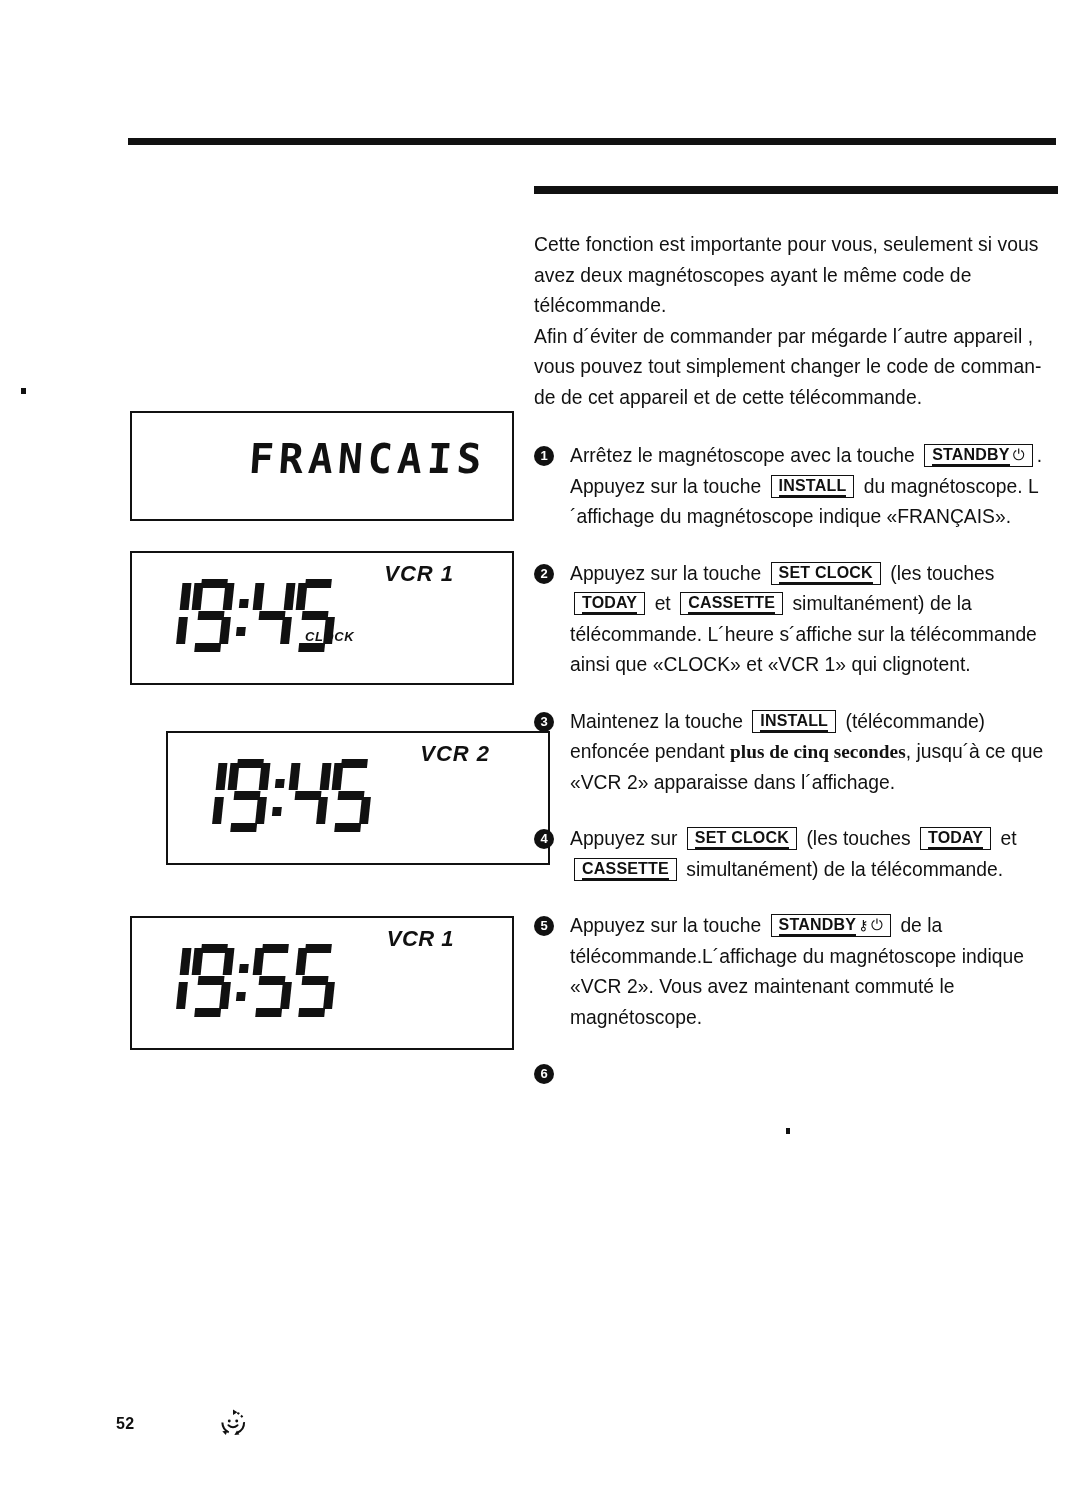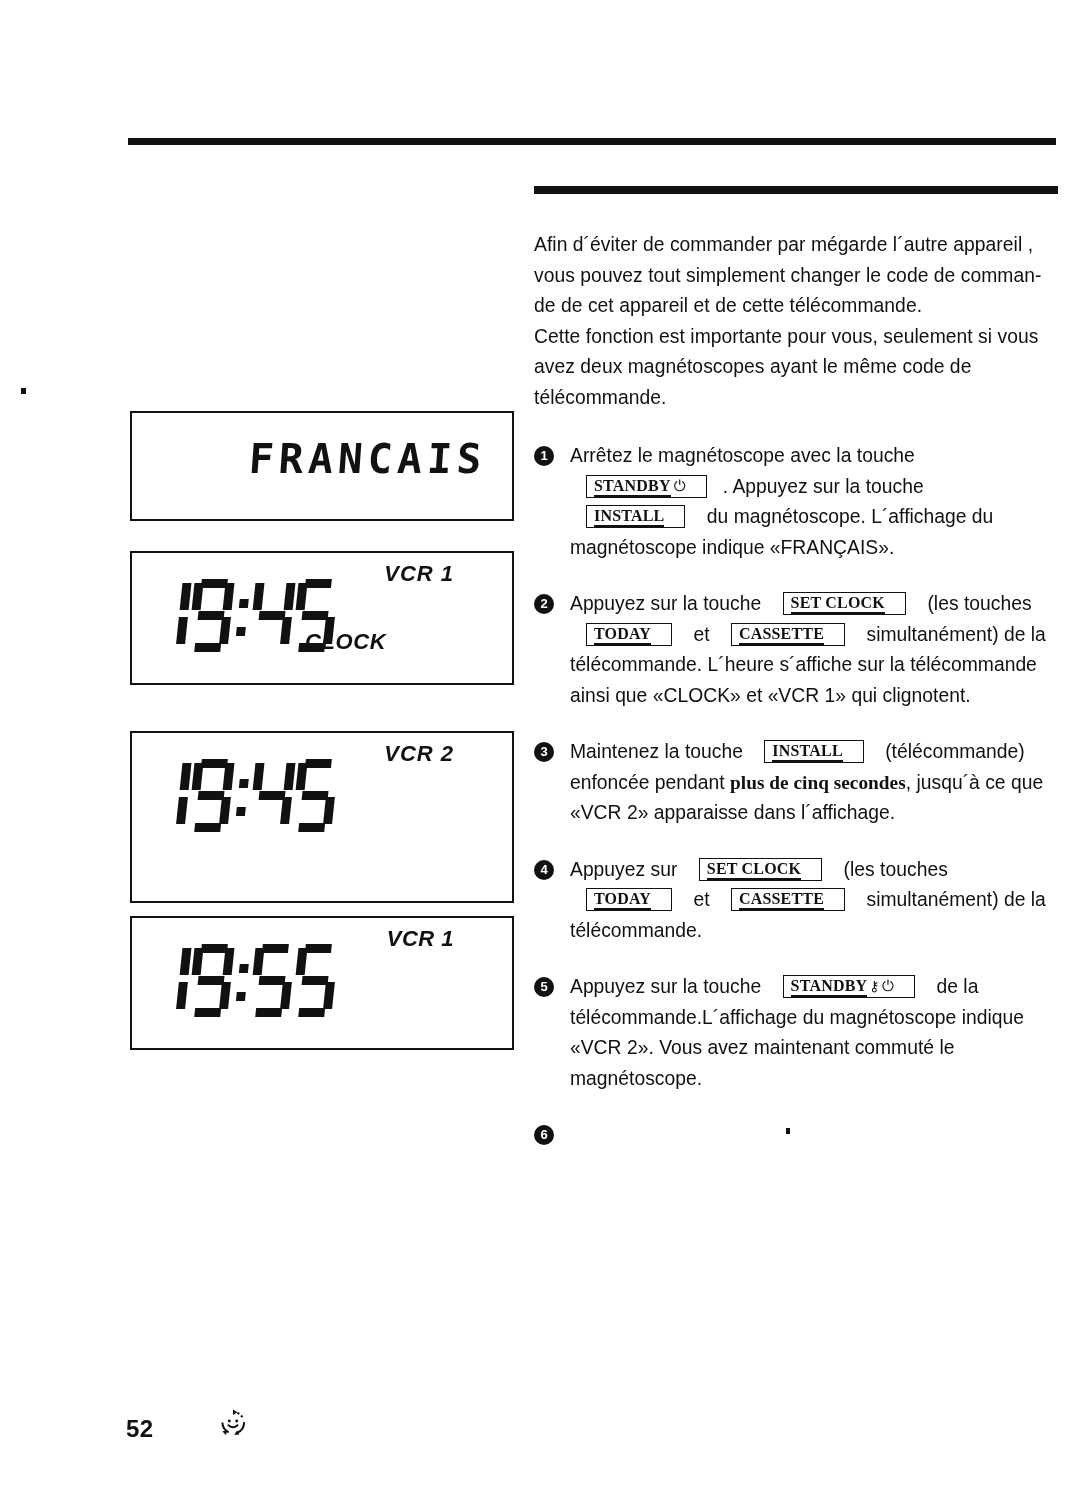--- a/index.html
+++ b/index.html
@@ -84,30 +84,29 @@
     font-weight: bold;
     line-height: 20px;
     text-align: center;
   }
   .step b { font-weight: bold; font-family: Liberation Serif, serif; }
 
   
   .key {
     display: inline-block;
     border: 1.6px solid #111111;
-    padding: 0px 20px 0px 7px;
+    padding: 0px 7px 0px 7px;
     font-size: 16px;
     font-weight: bold;
     line-height: 19px;
     vertical-align: 2px;
     white-space: nowrap;
     letter-spacing: 0.2px;
     position: relative;
-    margin: 0 16px;
-    font-family: Liberation Serif, serif;
+    margin: 0 4px;
   }
   .key .kt {
     border-bottom: 2.2px solid #111111;
     padding-bottom: 0px;
     display: inline-block;
   }
   .key .glyph {
     font-weight: normal;
     font-size: 15px;
     padding-left: 3px;
@@ -123,38 +122,38 @@
   .panel {
     position: absolute;
     left: 130px;
     width: 384px;
     border: 2.4px solid #111111;
     background: #ffffff;
     box-sizing: border-box;
   }
   #panel-francais { top: 411px; height: 110px; }
   #panel-clock    { top: 551px; height: 134px; }
-  #panel-vcr2     { top: 731px; height: 172px; }
+  #panel-vcr2     { top: 731px; height: 134px; margin-left: 36px; }
   #panel-vcr1     { top: 916px; height: 134px; }
 
   .vcr-tag {
     position: absolute;
     right: 58px;
     top: 8px;
     font-size: 22px;
     font-style: italic;
     font-weight: bold;
     letter-spacing: 0.5px;
   }
   .vcr-tag.wide { letter-spacing: 1px; }
   .clock-tag {
     position: absolute;
     left: 173px;
     top: 76px;
-    font-size: 22px;
+    font-size: 13px;
     font-style: italic;
     font-weight: bold;
     letter-spacing: 0.6px;
   }
 
   
   .seg-word {
     position: absolute;
     right: 26px;
     top: 26px;
@@ -217,23 +216,23 @@
     width: 9px;
     height: 9px;
     background: #111111;
   }
   .colon i.c1 { top: 20px; }
   .colon i.c2 { top: 48px; }
 
   
   .footer-page {
     position: absolute;
-    left: 126px;
+    left: 116px;
     top: 1415px;
-    font-size: 24px;
+    font-size: 16px;
     font-weight: bold;
     letter-spacing: 0.4px;
   }
   .footer-logo {
     position: absolute;
     left: 216px;
     top: 1406px;
     width: 34px;
     height: 34px;
   }
@@ -273,26 +272,26 @@
   <div class="vcr-tag">VCR 1</div>
   <div class="clockwrap"><span class="digit"><i class="v sb"></i><i class="v sc"></i></span><span class="digit"><i class="h sa"></i><i class="v sb"></i><i class="v sc"></i><i class="h sd"></i><i class="v sf"></i><i class="h sg"></i></span><span class="colon"><i class="c1"></i><i class="c2"></i></span><span class="digit"><i class="h sa"></i><i class="v sf"></i><i class="h sg"></i><i class="v sc"></i><i class="h sd"></i></span><span class="digit"><i class="h sa"></i><i class="v sf"></i><i class="h sg"></i><i class="v sc"></i><i class="h sd"></i></span></div>
 </div>
 
 <div class="right-col">
 
   <div class="head-rule-top"></div>
   <div class="head-rule-bot"></div>
 
   <div class="intro">
+    <p><span>Cette fonction est importante pour vous, seulement si vous</span>
+       <span>avez deux magnétoscopes ayant le même code de</span>
+       <span>télécommande.</span></p>
     <p><span>Afin d´éviter de commander par mégarde l´autre appareil ,</span>
        <span>vous pouvez tout simplement changer le code de comman-</span>
        <span>de de cet appareil et de cette télécommande.</span></p>
-    <p><span>Cette fonction est importante pour vous, seulement si vous</span>
-       <span>avez deux magnétoscopes ayant le même code de</span>
-       <span>télécommande.</span></p>
   </div>
 
   <div class="steps">
 
     <div class="step">
       <span class="step-num">1</span>
       <span>Arrêtez le magnétoscope avec la touche </span><span class="key"><span class="kt">STANDBY</span><span class="glyph">⏻</span></span><span>. Appuyez sur la touche </span><span class="key"><span class="kt">INSTALL</span></span><span> du magnétoscope. L´affichage du magnétoscope indique «FRANÇAIS».</span>
     </div>
 
     <div class="step">

